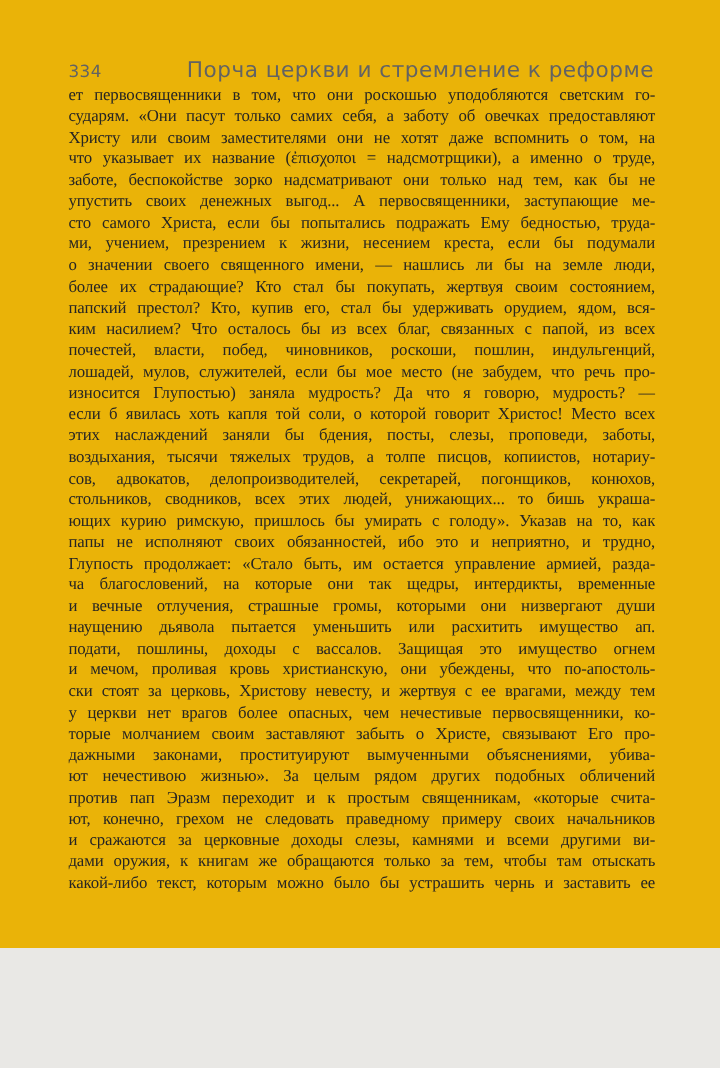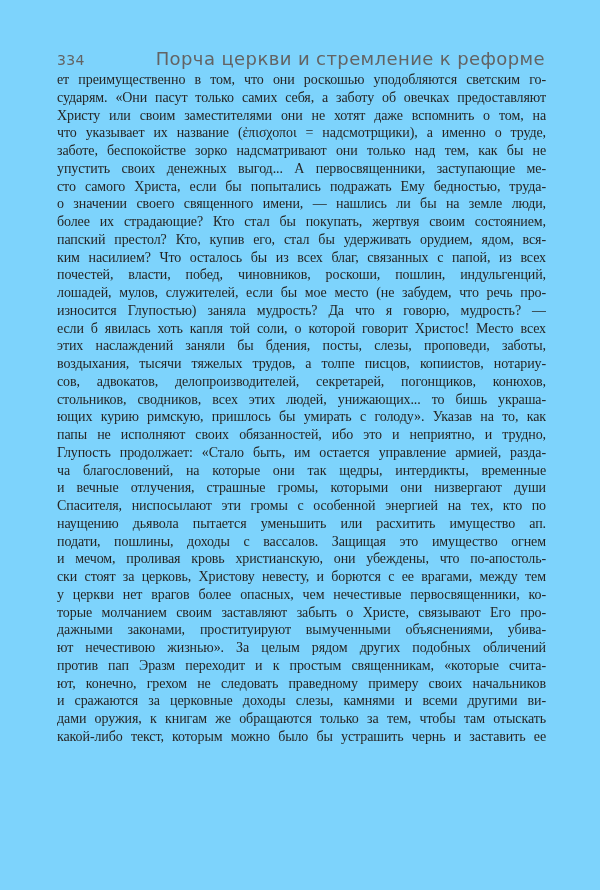--- a/index.html
+++ b/index.html
@@ -3,23 +3,23 @@
 <meta charset="utf-8">
 <style>
   html, body {
     margin: 0;
     padding: 0;
     background: #e9e8e5;
   }
   .page {
     position: relative;
     width: 600px;
-    height: 890px;
+    height: 790px;
     margin: 0 auto;
-    background: #7dd3fc;
+    background: #eab308;
     overflow: hidden;
   }
   .page-header {
     position: absolute;
     top: 48px;
     left: 57px;
     right: 55px;
     display: flex;
     justify-content: space-between;
     align-items: baseline;
@@ -67,49 +67,49 @@
 <body>
 
 <div class="page">
 
   <div class="page-header">
     <span class="page-number">334</span>
     <span class="running-title">Порча церкви и стремление к реформе</span>
   </div>
 
   <div class="body-text">
-      <div class="text-line">ет преимущественно в том, что они роскошью уподобляются светским го-</div>
+      <div class="text-line">ет первосвященники в том, что они роскошью уподобляются светским го-</div>
       <div class="text-line">сударям. «Они пасут только самих себя, а заботу об овечках предоставляют</div>
       <div class="text-line">Христу или своим заместителями они не хотят даже вспомнить о том, на</div>
       <div class="text-line">что указывает их название (ἐπισχοποι = надсмотрщики), а именно о труде,</div>
       <div class="text-line">заботе, беспокойстве зорко надсматривают они только над тем, как бы не</div>
       <div class="text-line">упустить своих денежных выгод... А первосвященники, заступающие ме-</div>
       <div class="text-line">сто самого Христа, если бы попытались подражать Ему бедностью, труда-</div>
+      <div class="text-line">ми, учением, презрением к жизни, несением креста, если бы подумали</div>
       <div class="text-line">о значении своего священного имени, — нашлись ли бы на земле люди,</div>
       <div class="text-line">более их страдающие? Кто стал бы покупать, жертвуя своим состоянием,</div>
       <div class="text-line">папский престол? Кто, купив его, стал бы удерживать орудием, ядом, вся-</div>
       <div class="text-line">ким насилием? Что осталось бы из всех благ, связанных с папой, из всех</div>
       <div class="text-line">почестей, власти, побед, чиновников, роскоши, пошлин, индульгенций,</div>
       <div class="text-line">лошадей, мулов, служителей, если бы мое место (не забудем, что речь про-</div>
       <div class="text-line">износится Глупостью) заняла мудрость? Да что я говорю, мудрость? —</div>
       <div class="text-line">если б явилась хоть капля той соли, о которой говорит Христос! Место всех</div>
       <div class="text-line">этих наслаждений заняли бы бдения, посты, слезы, проповеди, заботы,</div>
       <div class="text-line">воздыхания, тысячи тяжелых трудов, а толпе писцов, копиистов, нотариу-</div>
       <div class="text-line">сов, адвокатов, делопроизводителей, секретарей, погонщиков, конюхов,</div>
       <div class="text-line">стольников, сводников, всех этих людей, унижающих...  то бишь украша-</div>
       <div class="text-line">ющих курию римскую, пришлось бы умирать с голоду». Указав на то, как</div>
       <div class="text-line">папы не исполняют своих обязанностей, ибо это и неприятно, и трудно,</div>
       <div class="text-line">Глупость продолжает: «Стало быть, им остается управление армией, разда-</div>
       <div class="text-line">ча благословений, на которые они так щедры, интердикты, временные</div>
       <div class="text-line">и вечные отлучения, страшные громы, которыми они низвергают души</div>
-      <div class="text-line">Спасителя, ниспосылают эти громы с особенной энергией на тех, кто по</div>
       <div class="text-line">наущению дьявола пытается уменьшить или расхитить имущество ап.</div>
       <div class="text-line">подати, пошлины, доходы с вассалов. Защищая это имущество огнем</div>
       <div class="text-line">и мечом, проливая кровь христианскую, они убеждены, что по-апостоль-</div>
-      <div class="text-line">ски стоят за церковь, Христову невесту, и борются с ее врагами, между тем</div>
+      <div class="text-line">ски стоят за церковь, Христову невесту, и жертвуя с ее врагами, между тем</div>
       <div class="text-line">у церкви нет врагов более опасных, чем нечестивые первосвященники, ко-</div>
       <div class="text-line">торые молчанием своим заставляют забыть о Христе, связывают Его про-</div>
       <div class="text-line">дажными законами, проституируют вымученными объяснениями, убива-</div>
       <div class="text-line">ют нечестивою жизнью». За целым рядом других подобных обличений</div>
       <div class="text-line">против пап Эразм переходит и к простым священникам, «которые счита-</div>
       <div class="text-line">ют, конечно, грехом не следовать праведному примеру своих начальников</div>
       <div class="text-line">и сражаются за церковные доходы слезы, камнями и всеми другими ви-</div>
       <div class="text-line">дами оружия, к книгам же обращаются только за тем, чтобы там отыскать</div>
       <div class="text-line">какой-либо текст, которым можно было бы устрашить чернь и заставить ее</div>
     </div>

